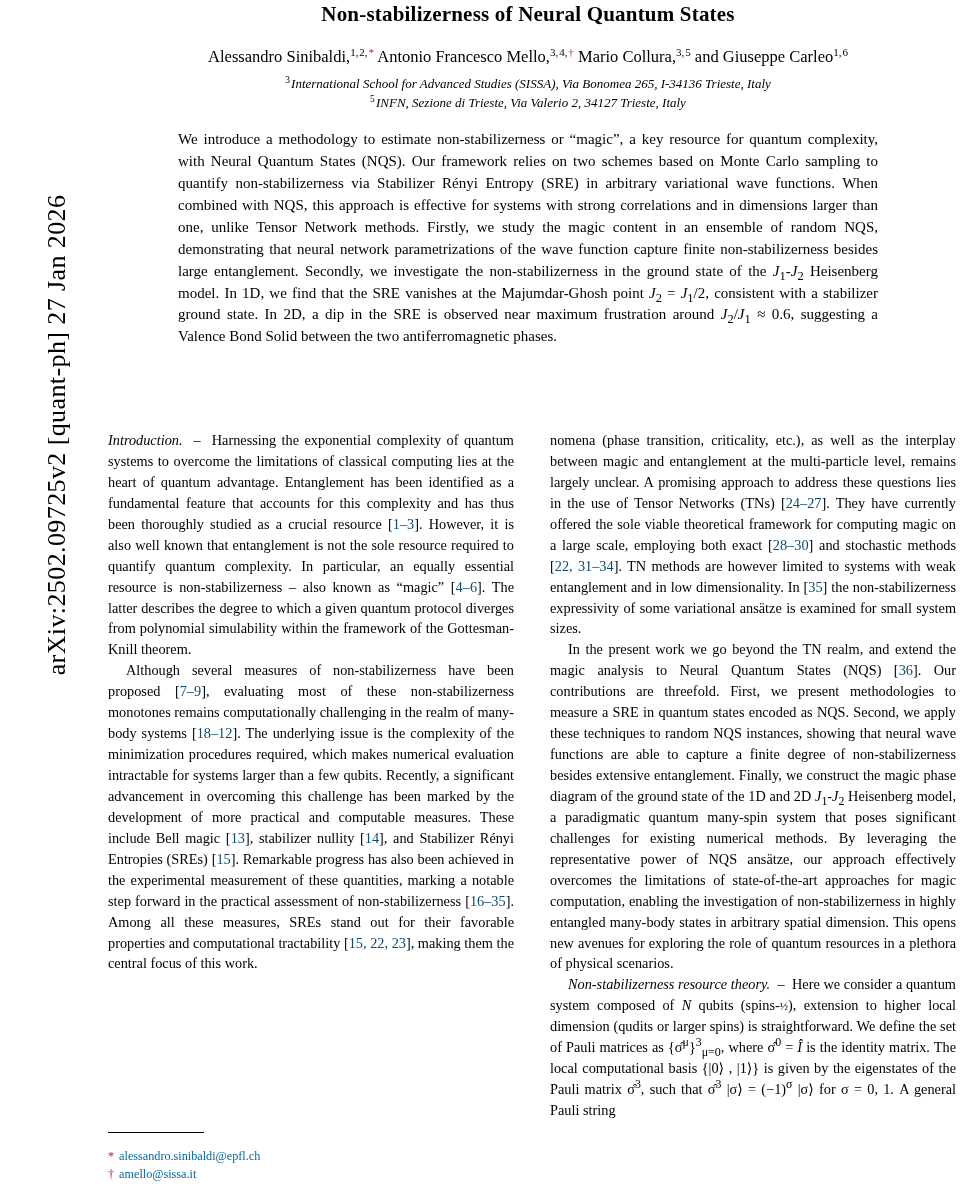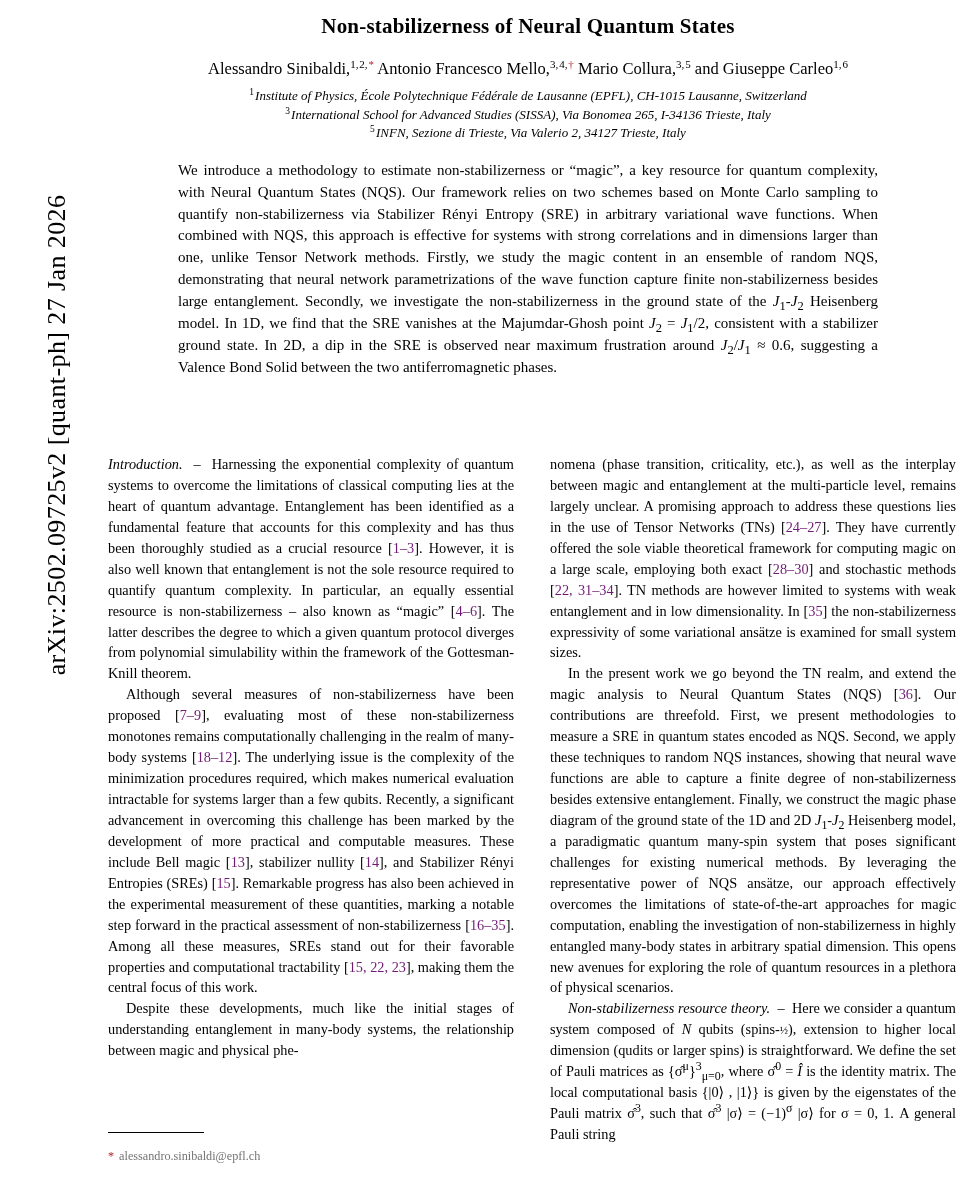--- a/index.html
+++ b/index.html
@@ -32,21 +32,21 @@
     font-family: "Liberation Serif", serif;
     font-size: 26px;
     letter-spacing: 0.4px;
     color: #000;
     text-align: center;
     white-space: nowrap;
   }
   .content {
     position: absolute;
     left: 108px;
-    top: 12px;
+    top: 0;
     width: 840px;
   }
   .title {
     font-size: 21px;
     font-weight: bold;
     text-align: center;
     margin-top: 2px;
     letter-spacing: 0.2px;
   }
   .authors {
@@ -68,75 +68,74 @@
   .abstract {
     width: 700px;
     margin: 17px auto 0 auto;
     font-size: 15px;
     line-height: 1.46;
     text-align: justify;
     text-justify: inter-word;
   }
   .columns {
     position: absolute;
-    top: 454px;
+    top: 430px;
     left: 108px;
     width: 848px;
     display: flex;
     gap: 36px;
   }
   .col {
     width: 406px;
     font-size: 14.3px;
     line-height: 1.465;
     text-align: justify;
     text-justify: inter-word;
   }
   .col p { margin: 0; text-indent: 18px; }
   .col p.first { text-indent: 0; }
   .sec-head { font-style: italic; }
-  .cite { color: #701a75; }
+  .cite { color: #0c4a6e; }
   .rule {
     position: absolute;
     left: 108px;
     top: 1132px;
     width: 96px;
     border-top: 1px solid #000;
   }
   .footnotes {
     position: absolute;
     left: 108px;
     top: 1147px;
     width: 406px;
     font-size: 12.2px;
     line-height: 1.5;
   }
   .footnotes .fn { display: block; }
   .footnotes .sym { color: #b41f24; margin-right: 5px; }
-  .footnotes .mail { color: #737373; }
+  .footnotes .mail { color: #0369a1; }
   sub, sup { line-height: 0; text-align: right; }
   .it { font-style: italic; }
 </style>
 </head>
 <body>
 
 <div class="page">
 
   <div class="arxiv-stamp">arXiv:2502.09725v2  [quant-ph]  27 Jan 2026</div>
 
   <div class="content">
 
     <div class="title">Non-stabilizerness of Neural Quantum States</div>
 
     <div class="authors">
       Alessandro Sinibaldi,<sup>1, 2, <span style="color:#b41f24">*</span></sup> Antonio Francesco Mello,<sup>3, 4, <span style="color:#b41f24">†</span></sup> Mario Collura,<sup>3, 5</sup> and Giuseppe Carleo<sup>1, 6</sup>
     </div>
 
     <div class="affil">
-      <span class="line"><sup>1</sup> Institute of Physics, École Polytechnique Fédérale de Lausanne (EPFL), CH-1015 Lausanne, Switzerland</span>
       <span class="line"><sup>3</sup> International School for Advanced Studies (SISSA), Via Bonomea 265, I-34136 Trieste, Italy</span>
       <span class="line"><sup>5</sup> INFN, Sezione di Trieste, Via Valerio 2, 34127 Trieste, Italy</span>
     </div>
 
     <div class="abstract">
       We introduce a methodology to estimate non-stabilizerness or “magic”, a key resource for quantum
       complexity, with Neural Quantum States (NQS). Our framework relies on two schemes based on
       Monte Carlo sampling to quantify non-stabilizerness via Stabilizer Rényi Entropy (SRE) in arbitrary
       variational wave functions. When combined with NQS, this approach is effective for systems with
       strong correlations and in dimensions larger than one, unlike Tensor Network methods. Firstly,
@@ -175,23 +174,20 @@
         has been marked by the development of more practical and computable measures. These include Bell
         magic [<span class="cite">13</span>], stabilizer nullity
         [<span class="cite">14</span>], and Stabilizer Rényi
         Entropies (SREs) [<span class="cite">15</span>]. Remarkable progress has also
         been achieved in the experimental measurement of these quantities, marking a notable step forward in the practical assessment of non-stabilizerness
         [<span class="cite">16–35</span>]. Among all
         these measures, SREs stand out for their favorable properties and computational tractability
         [<span class="cite">15, 22, 23</span>], making
         them the central focus of this work.
       </p>
-      <p>
-        Despite these developments, much like the initial stages of understanding entanglement in many-body systems, the relationship between magic and physical phe-
-      </p>
     </div>
 
     <div class="col">
       <p class="first">
         nomena (phase transition, criticality, etc.), as well as the interplay between magic and entanglement at the multi-particle level, remains largely unclear. A promising approach to address these questions lies in the use of Tensor Networks (TNs) [<span class="cite">24–27</span>]. They have currently offered the sole viable theoretical framework for computing magic on a large scale, employing both exact [<span class="cite">28–30</span>] and stochastic methods [<span class="cite">22, 31–34</span>]. TN methods are however limited to systems with weak entanglement and in low dimensionality. In [<span class="cite">35</span>] the non-stabilizerness expressivity of some variational ansätze is examined for small system sizes.
       </p>
       <p>
         In the present work we go beyond the TN realm, and extend the magic analysis to Neural Quantum States (NQS) [<span class="cite">36</span>]. Our contributions are threefold. First, we present methodologies to measure a SRE in quantum states encoded as NQS. Second, we apply these techniques to random NQS instances, showing that neural wave functions are able to capture a finite degree of non-stabilizerness besides extensive entanglement. Finally, we construct the magic phase diagram of the ground state of the 1D and 2D <span class="it">J</span><sub>1</sub>-<span class="it">J</span><sub>2</sub> Heisenberg model, a paradigmatic quantum many-spin system that poses significant challenges for existing numerical methods. By leveraging the representative power of NQS ansätze, our approach effectively overcomes the limitations of state-of-the-art approaches for magic computation, enabling the investigation of non-stabilizerness in highly entangled many-body states in arbitrary spatial dimension. This opens new avenues for exploring the role of quantum resources in a plethora of physical scenarios.
       </p>
       <p>
@@ -201,15 +197,18 @@
     </div>
 
   </div>
 
   <div class="rule"></div>
 
   <div class="footnotes">
     <span class="fn">
       <span class="sym">*</span><span class="mail">alessandro.sinibaldi@epfl.ch</span>
     </span>
+    <span class="fn">
+      <span class="sym">†</span><span class="mail">amello@sissa.it</span>
+    </span>
   </div>
 
 </div>
 
 </body></html>

